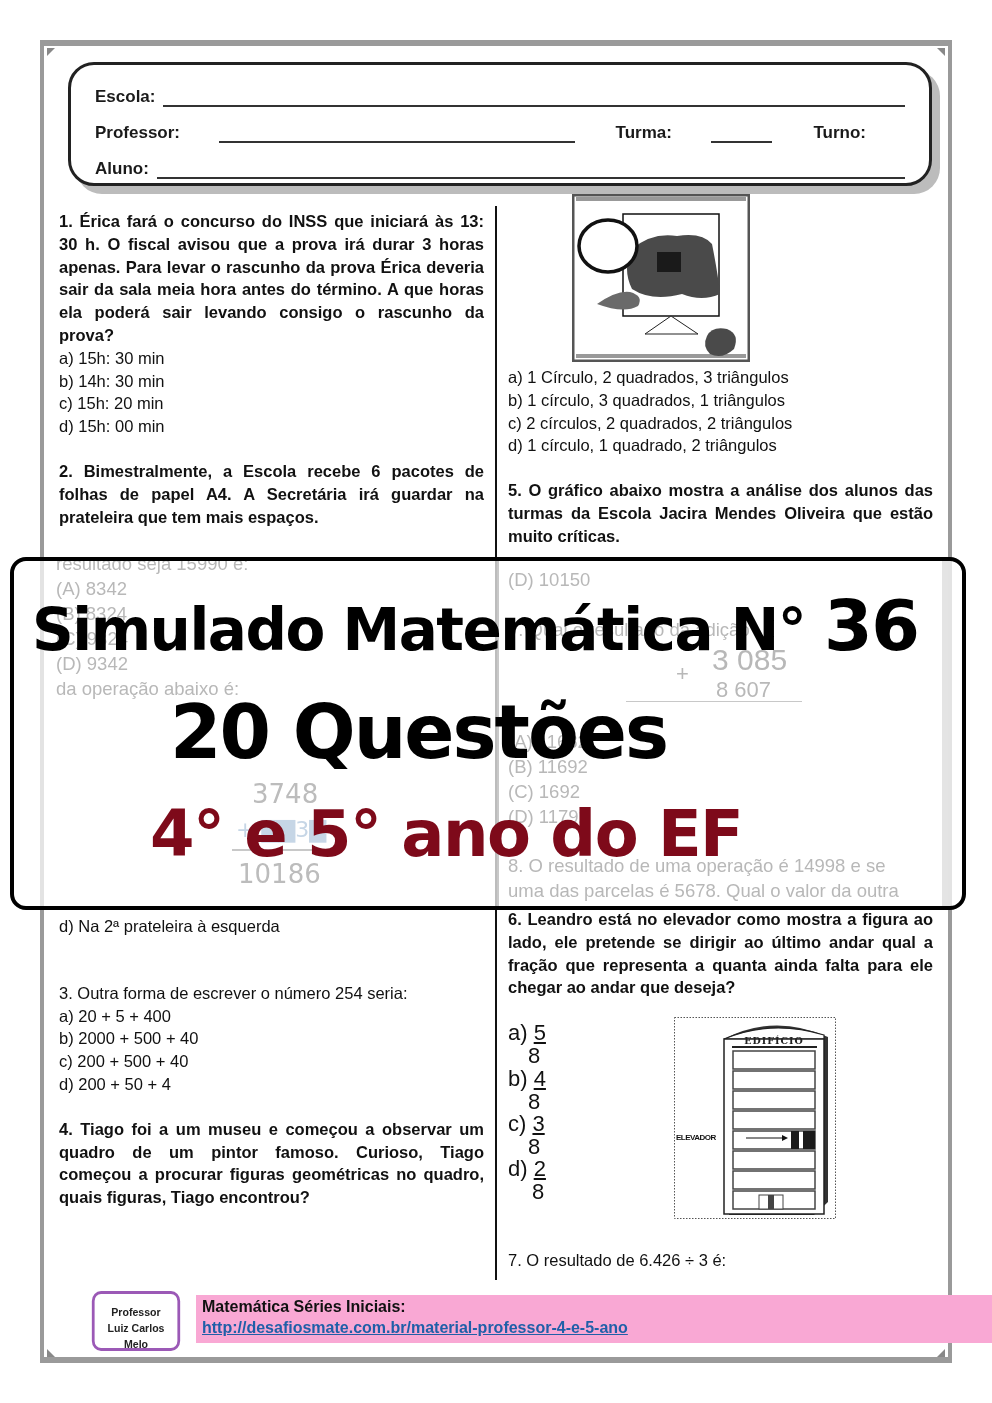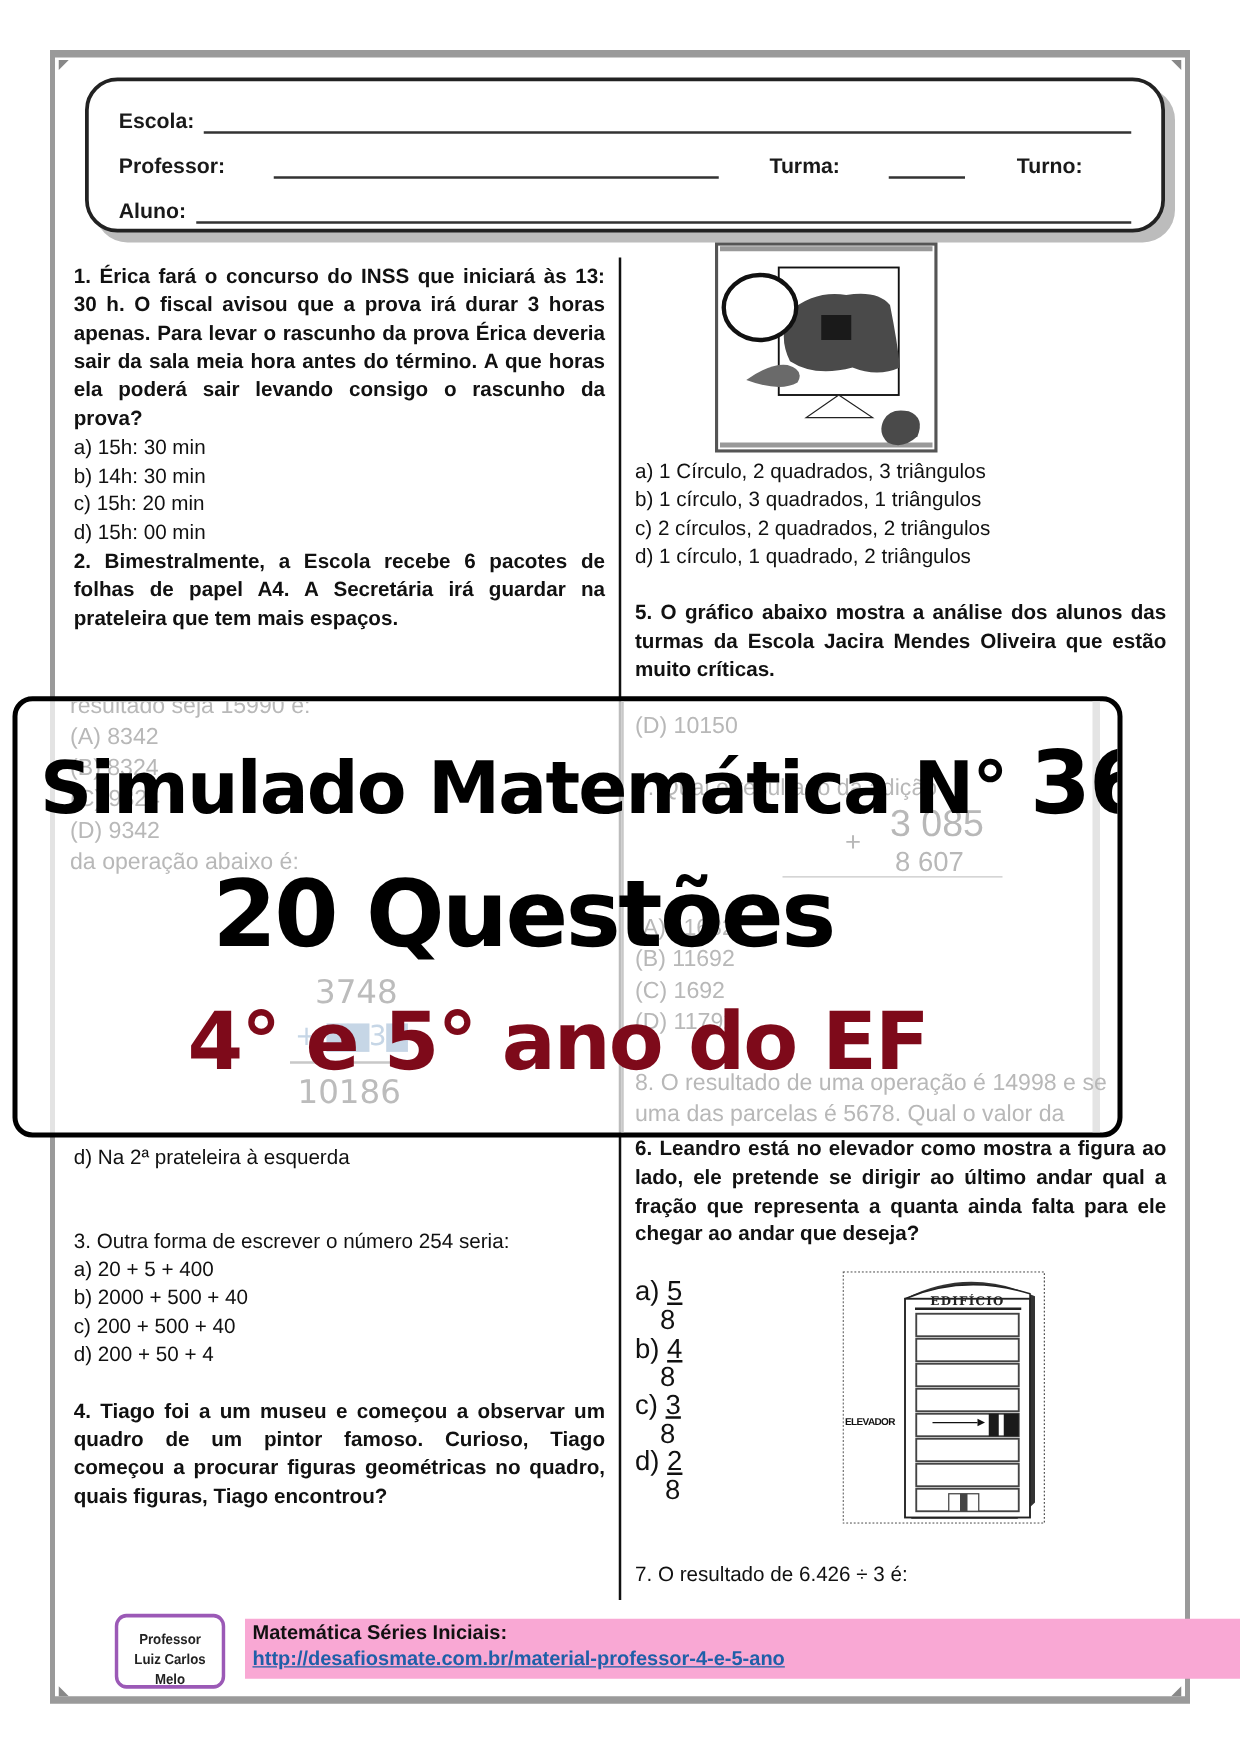--- a/index.html
+++ b/index.html
@@ -27,21 +27,21 @@
   .justify { text-align: justify; font-weight: bold; }
   p { margin: 0; }
 
   .painting { position: absolute; left: 572px; top: 194px; width: 178px; height: 168px; }
   .building { position: absolute; left: 674px; top: 1017px; width: 162px; height: 202px; }
 
   .frac { position: absolute; font-size: 22px; line-height: 22.8px; }
   .frac .num { text-decoration: underline; }
 
   
-  .banner { position: absolute; left: 10px; top: 557px; width: 888px; height: 353px; border: 4px solid #000; border-radius: 16px; box-sizing: border-box; background: rgba(255,255,255,0.72); overflow: hidden; }
+  .banner { position: absolute; left: 10px; top: 557px; width: 956px; height: 353px; border: 4px solid #000; border-radius: 16px; box-sizing: border-box; background: rgba(255,255,255,0.72); overflow: hidden; }
   .ghost { position: absolute; color: #b8b8b8; font-size: 18.5px; line-height: 25px; font-family: "Liberation Sans", sans-serif; }
   .ghost-num { position: absolute; color: #bcbcbc; font-family: "DejaVu Sans", sans-serif; font-size: 26px; }
   .ghost-divider { position: absolute; left: 483px; top: 0; width: 2px; height: 100%; background: #c8c8c8; }
   .ghost-rdivider { position: absolute; right: 14px; top: 0; width: 6px; height: 100%; background: #e4e4e4; }
   .title1 { position: absolute; left: 18px; top: 24px; font-family: "DejaVu Sans", sans-serif; font-weight: bold; font-size: 58px; letter-spacing: -1.5px; color: #000000; white-space: nowrap; }
   .title1 .big { font-size: 70px; }
   .title2 { position: absolute; left: 156px; top: 128px; font-family: "DejaVu Sans", sans-serif; font-weight: bold; font-size: 74px; letter-spacing: -2px; color: #000; white-space: nowrap; }
   .title3 { position: absolute; left: 136px; top: 236px; font-family: "DejaVu Sans", sans-serif; font-weight: bold; font-size: 64px; letter-spacing: -1.5px; color: #7e0a1a; white-space: nowrap; }
 
   
@@ -79,21 +79,21 @@
 </div>
 
 <div class="divider"></div>
 
 <div class="col col-left">
   <p class="justify">1. Érica fará o concurso do INSS que iniciará às 13: 30 h. O fiscal avisou que a prova irá durar 3 horas apenas. Para levar o rascunho da prova Érica deveria sair da sala meia hora antes do término. A que horas ela poderá sair levando consigo o rascunho da prova?</p>
   <p>a) 15h: 30 min</p>
   <p>b) 14h: 30 min</p>
   <p>c) 15h: 20 min</p>
   <p>d) 15h: 00 min</p>
-  <p style="" class="justify">2. Bimestralmente, a Escola recebe 6 pacotes de folhas de papel A4. A Secretária irá guardar na prateleira que tem mais espaços.</p>
+  <p style="margin-top:22px;" class="justify">2. Bimestralmente, a Escola recebe 6 pacotes de folhas de papel A4. A Secretária irá guardar na prateleira que tem mais espaços.</p>
 </div>
 
 <div class="col col-left" style="top:915px;">
   <p>d) Na 2ª prateleira à esquerda</p>
   <p style="margin-top:44px;">3. Outra forma de escrever o número 254 seria:</p>
   <p>a) 20 + 5 + 400</p>
   <p>b) 2000 + 500 + 40</p>
   <p>c) 200 + 500 + 40</p>
   <p>d) 200 + 50 + 4</p>
   <p style="margin-top:22px;" class="justify">4. Tiago foi a um museu e começou a observar um quadro de um pintor famoso. Curioso, Tiago começou a procurar figuras geométricas no quadro, quais figuras, Tiago encontrou?</p>

